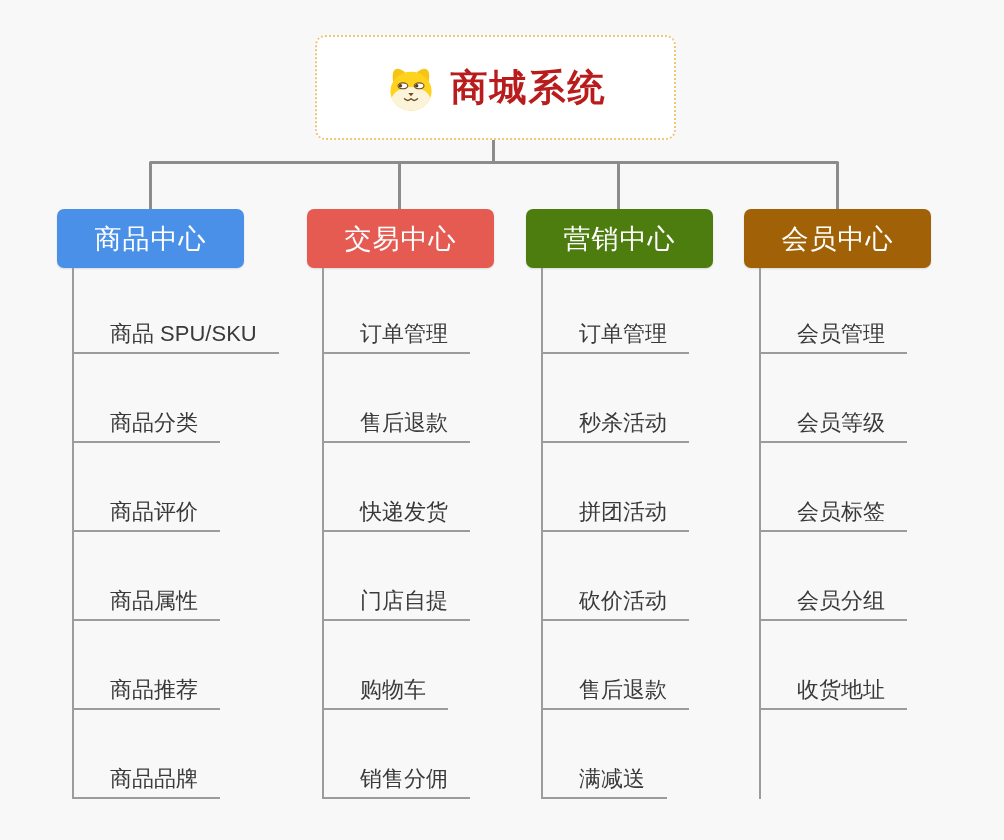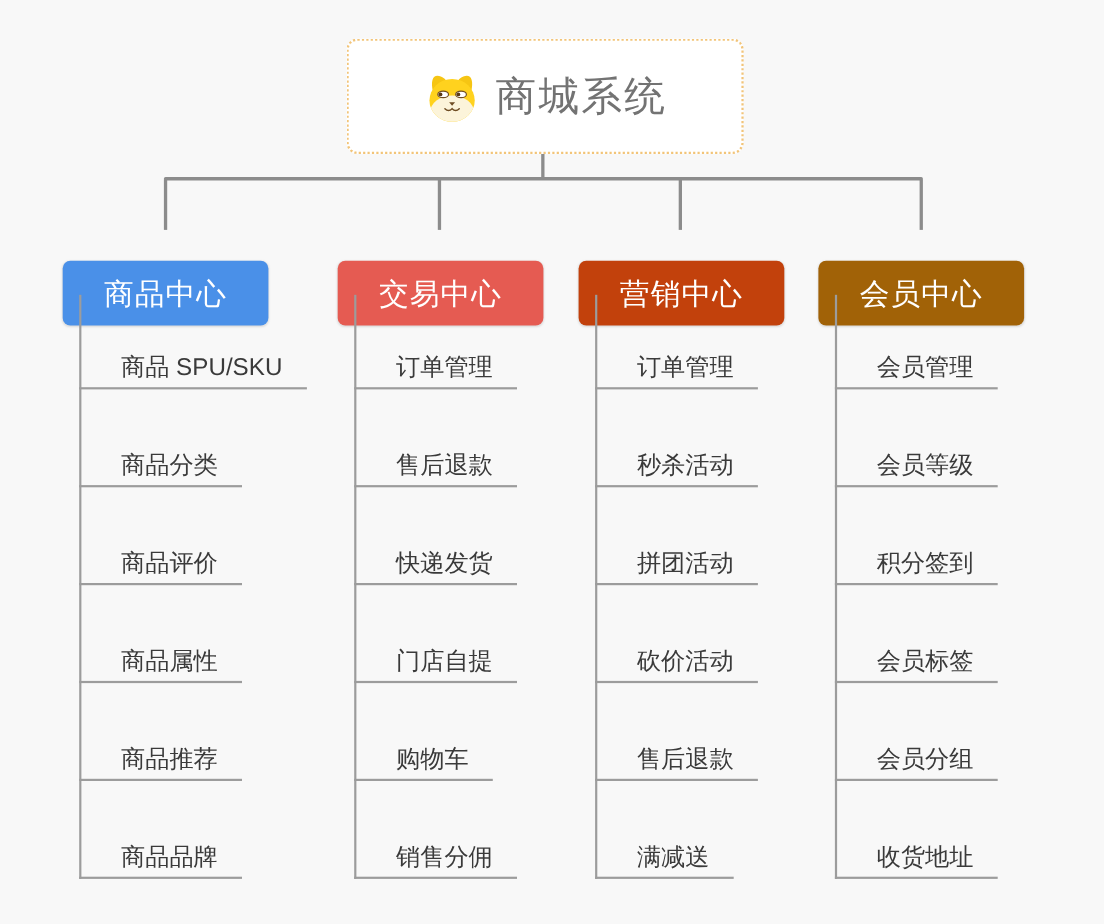--- a/index.html
+++ b/index.html
@@ -12,40 +12,39 @@
   }
   
   .root-node {
     position:absolute; left:315px; top:35px; width:361px; height:105px;
     background:#ffffff;
     border:2px dotted #f2c478;
     border-radius:10px;
     display:flex; align-items:center; justify-content:center; gap:14px;
   }
   .root-title {
-    font-size:37px; font-weight:400; color:#737373; letter-spacing:2px;
+    font-size:37px; font-weight:700; color:#b91c1c; letter-spacing:2px;
   }
   .root-icon { width:52px; height:48px; display:block; }
   
   .conn { position:absolute; background:#8c8c8c; }
   .conn-stem { left:492px; top:140px; width:3px; height:23px; }
   .conn-bus  { left:149px; top:161px; width:690px; height:3px; border-radius:2px; }
   .conn-drop { top:163px; width:3px; height:46px; }
   .conn-drop.d0 { left:149px; }
   .conn-drop.d1 { left:398px; }
   .conn-drop.d2 { left:617px; }
   .conn-drop.d3 { left:836px; }
   
   .branch-node {
     position:absolute; top:209px; width:187px; height:59px;
     border-radius:7px;
     display:flex; align-items:center; justify-content:center;
     color:#ffffff; font-size:27px; letter-spacing:1px;
     box-shadow:0 1px 2px rgba(0,0,0,0.12);
-    margin-top:28px;
   }
   .branch-node.b0 { left:57px; }
   .branch-node.b1 { left:307px; }
   .branch-node.b2 { left:526px; }
   .branch-node.b3 { left:744px; }
   
   .leaf-col { position:absolute; top:268px; }
   .leaf-col.c0 { left:72px; }
   .leaf-col.c1 { left:322px; }
   .leaf-col.c2 { left:541px; }
@@ -94,21 +93,21 @@
 <div class="conn conn-drop d1"></div>
 <div class="conn conn-drop d2"></div>
 <div class="conn conn-drop d3"></div>
 
 <div class="branch-node b0" style="background-color: rgb(74, 144, 232);">
   <span>商品中心</span>
 </div>
 <div class="branch-node b1" style="background-color: rgb(229, 91, 82);">
   <span>交易中心</span>
 </div>
-<div class="branch-node b2" style="background-color: #c2410c;">
+<div class="branch-node b2" style="background-color: #4d7c0f;">
   <span>营销中心</span>
 </div>
 <div class="branch-node b3" style="background-color: #a16207;">
   <span>会员中心</span>
 </div>
 
 <div class="leaf-col c0">
   <div class="leaf">商品 SPU/SKU</div>
   <div class="leaf">商品分类</div>
   <div class="leaf">商品评价</div>
@@ -131,17 +130,16 @@
   <div class="leaf">秒杀活动</div>
   <div class="leaf">拼团活动</div>
   <div class="leaf">砍价活动</div>
   <div class="leaf">售后退款</div>
   <div class="leaf">满减送</div>
 </div>
 
 <div class="leaf-col c3">
   <div class="leaf">会员管理</div>
   <div class="leaf">会员等级</div>
-  <div class="leaf">积分签到</div>
   <div class="leaf">会员标签</div>
   <div class="leaf">会员分组</div>
   <div class="leaf">收货地址</div>
 </div>
 
 </body></html>

